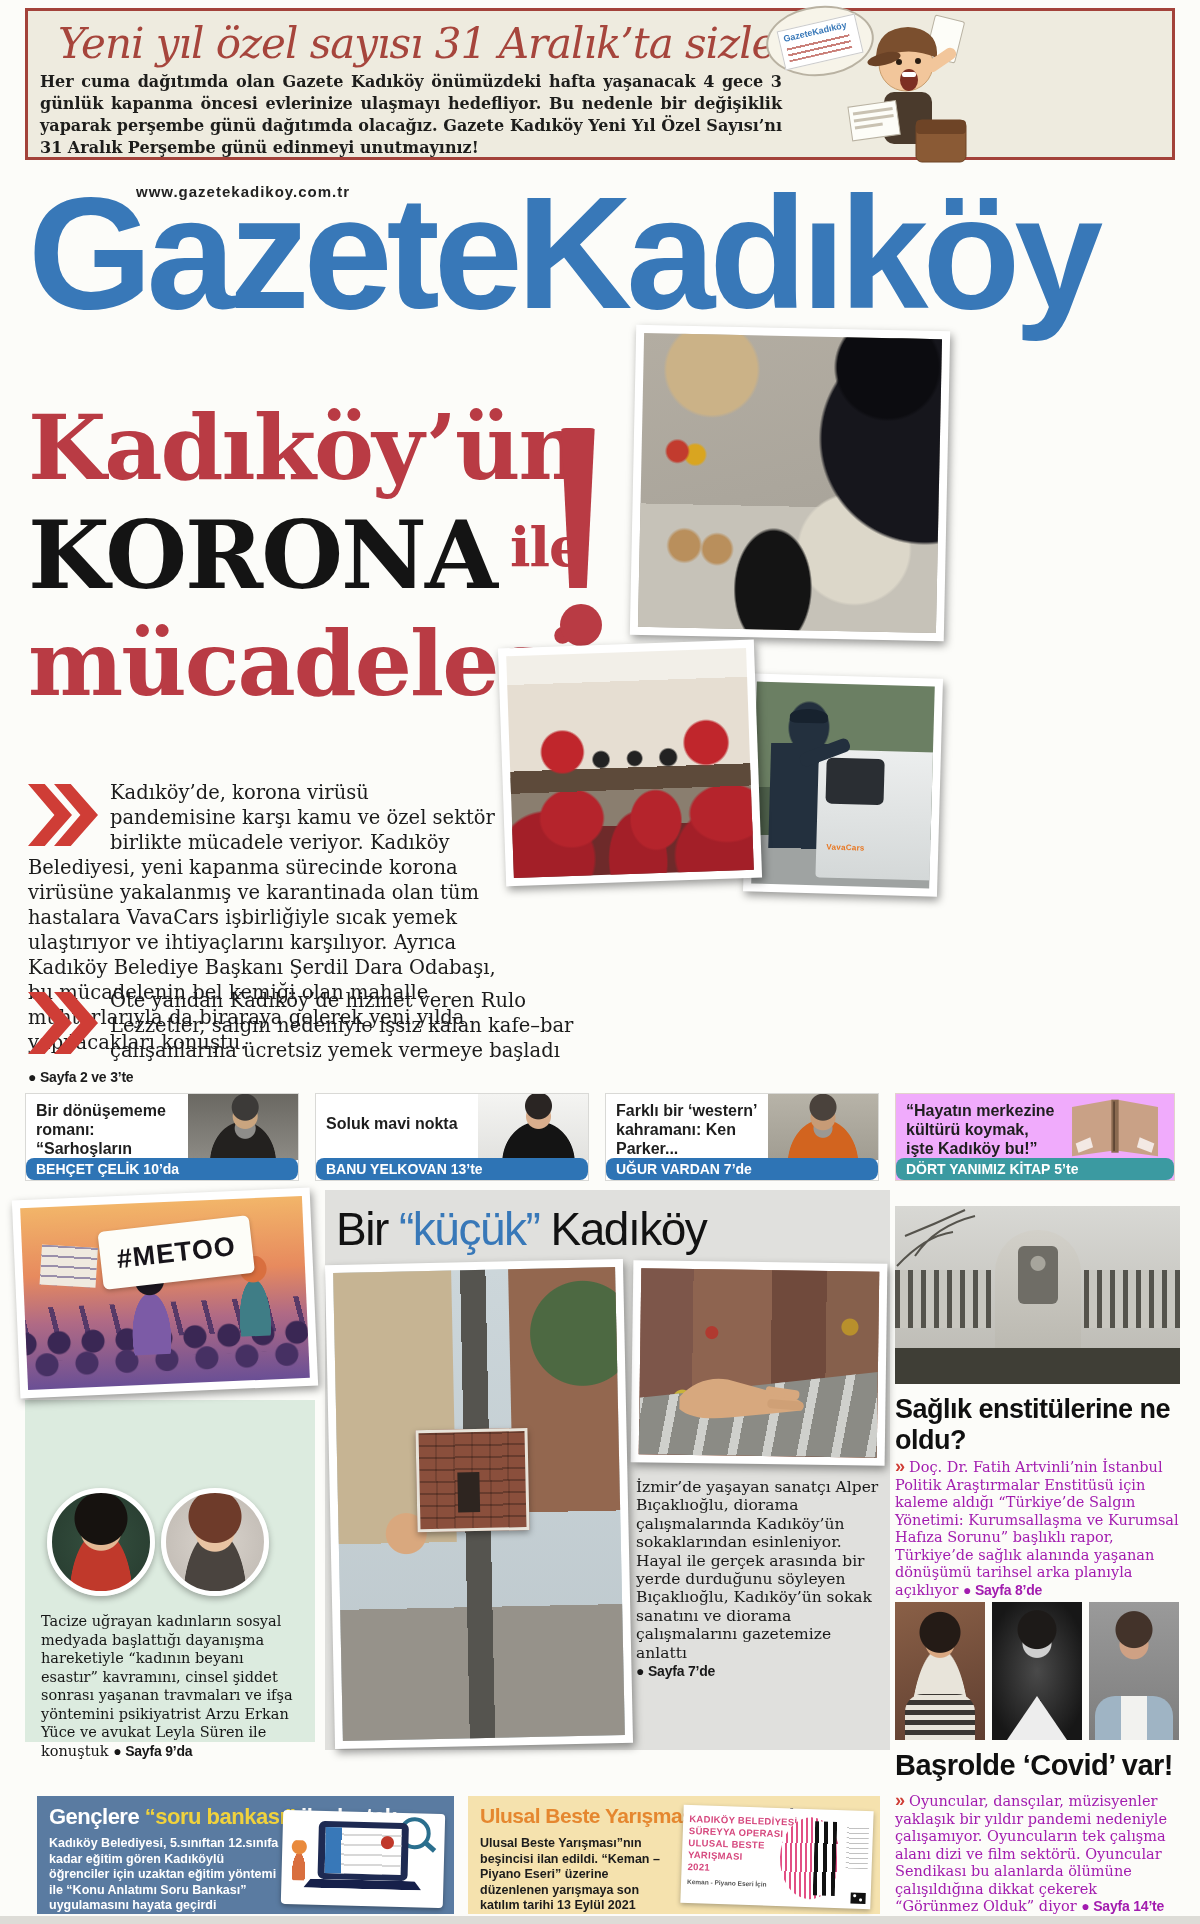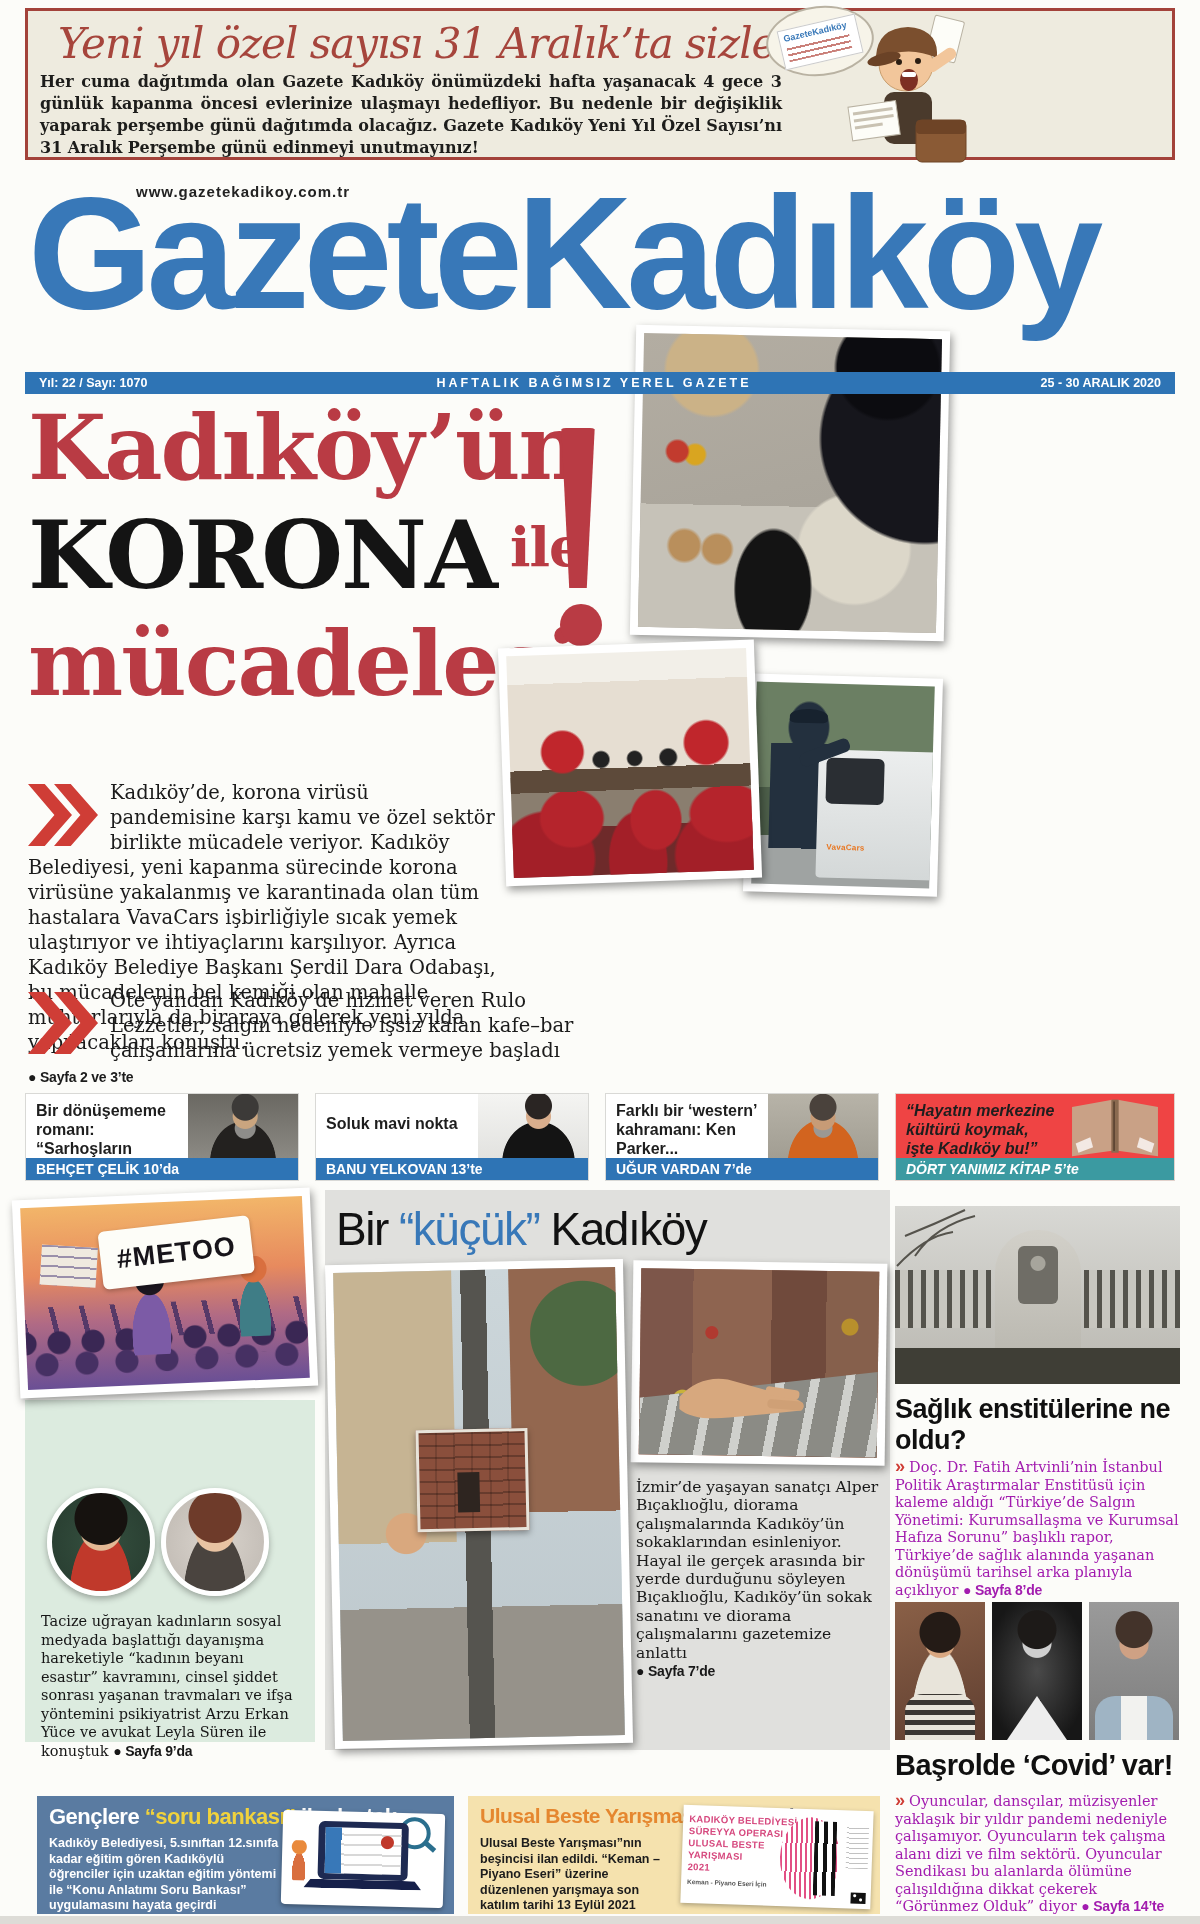--- a/index.html
+++ b/index.html
@@ -93,41 +93,41 @@
   .chev{float:left;width:70px;height:62px;margin:4px 12px 4px 0;position:relative;}
   .chev i{position:absolute;top:0;width:44px;height:62px;background:#cf3d36;
           clip-path:polygon(0 0,38% 0,100% 50%,38% 100%,0 100%,60% 50%);}
   .chev i:nth-child(2){left:26px;}
   .pref{font-family:"Liberation Sans",sans-serif;font-weight:bold;font-size:14px;letter-spacing:-.2px;white-space:nowrap;}
 
   
   .teaser{top:1093px;width:274px;height:88px;background:#fff;border:1px solid #d9d9d6;box-sizing:border-box;overflow:hidden;}
   .teaser-title{position:absolute;left:10px;top:7px;width:152px;font-size:16px;line-height:19px;font-weight:bold;color:#1e1e1e;}
   .teaser-bar{position:absolute;left:0;right:0;bottom:0;height:22px;background:#2e74b5;color:#fff;
-              font-size:14px;font-weight:bold;line-height:22px;padding-left:10px;white-space:nowrap;}
+              font-size:14px;font-weight:bold;line-height:22px;padding-left:10px;white-space:nowrap;border-radius:8px;}
   .teaser-bar.teal{background:#3b9aa1;}
   .tphoto{position:absolute;right:0;top:0;width:110px;height:66px;}
   .tp1{background-image:
       radial-gradient(circle at 52% 20%, #3c3a38 0 13px, transparent 14px),
       radial-gradient(circle at 52% 34%, #caa57f 0 12px, transparent 13px),
       radial-gradient(circle at 52% 52%, #8e8d8a 0 10px, transparent 11px),
       radial-gradient(ellipse at 50% 105%, #23211f 0 42%, transparent 43%),
       linear-gradient(#6a6862,#8d8b85);}
   .tp2{background-image:
       radial-gradient(circle at 55% 18%, #2a2523 0 13px, transparent 14px),
       radial-gradient(circle at 55% 34%, #d9ae8d 0 12px, transparent 13px),
       radial-gradient(ellipse at 55% 105%, #141414 0 42%, transparent 43%),
       linear-gradient(#f4f4f2,#e2e2df);}
   .tp3{background-image:
       radial-gradient(circle at 50% 20%, #4a423c 0 13px, transparent 14px),
       radial-gradient(circle at 50% 36%, #c79b76 0 12px, transparent 13px),
       radial-gradient(circle at 50% 52%, #9b9894 0 9px, transparent 10px),
       radial-gradient(ellipse at 50% 108%, #d2641f 0 45%, transparent 46%),
       linear-gradient(#b7b3a8,#a19d92);}
-  .teaser4{background:#ef4444;border:1px solid #e2d2cc;font-style:italic;}
+  .teaser4{background:#f0abfc;border:1px solid #e2d2cc;}
   .book-svg{position:absolute;right:4px;top:2px;}
 
   
   .metoo{left:16px;top:1194px;width:298px;height:198px;transform:rotate(-2.5deg);z-index:2;}
   .mt{background:linear-gradient(180deg,#f2b569 0%,#e78a5e 38%,#b06a85 64%,#6a4f95 100%);}
   .mt-crowd{position:absolute;left:0;right:0;bottom:0;height:64px;
       background-image:radial-gradient(circle at 50% 40%, #463063 0 11px, transparent 12px),
                        radial-gradient(circle at 50% 40%, #3a2754 0 11px, transparent 12px);
       background-size:40px 34px,34px 30px;background-position:0 26px,16px 6px;background-repeat:repeat-x;}
   .mt-arms{position:absolute;left:0;right:0;bottom:48px;height:34px;
@@ -306,25 +306,20 @@
         <rect x="88" y="110" width="40" height="3" fill="#c9c2b2"></rect>
         <rect x="88" y="117" width="40" height="3" fill="#c9c2b2"></rect>
         <rect x="88" y="124" width="28" height="3" fill="#c9c2b2"></rect>
       </g>
       <rect x="158" y="54" width="34" height="12" rx="6" fill="#f2c69b" transform="rotate(-34 175 60)"></rect>
     </svg>
   </div>
 
   <div class="abs site-url">www.gazetekadikoy.com.tr</div>
   <div class="abs masthead">GazeteKadıköy</div>
-  <div class="abs infobar">
-    <span>Yıl: 22 / Sayı: 1070</span>
-    <span class="mid">HAFTALIK BAĞIMSIZ YEREL GAZETE</span>
-    <span>25 - 30 ARALIK 2020</span>
-  </div>
 
   <div class="abs hl hl2"><span class="hl-black">KORONA</span><span class="hl-ile">ile</span></div>
   <div class="abs hl hl-red hl1">Kadıköy’ün</div>
   <div class="abs hl hl-red hl3">mücadelesi</div>
   <div class="abs bang-bar"></div>
   <div class="abs bang-dot"></div>
 
   <div class="abs photo" style="left:633px;top:328px;width:314px;height:310px;transform:rotate(1.2deg);">
     <div class="ph ph-food"></div>
   </div>

